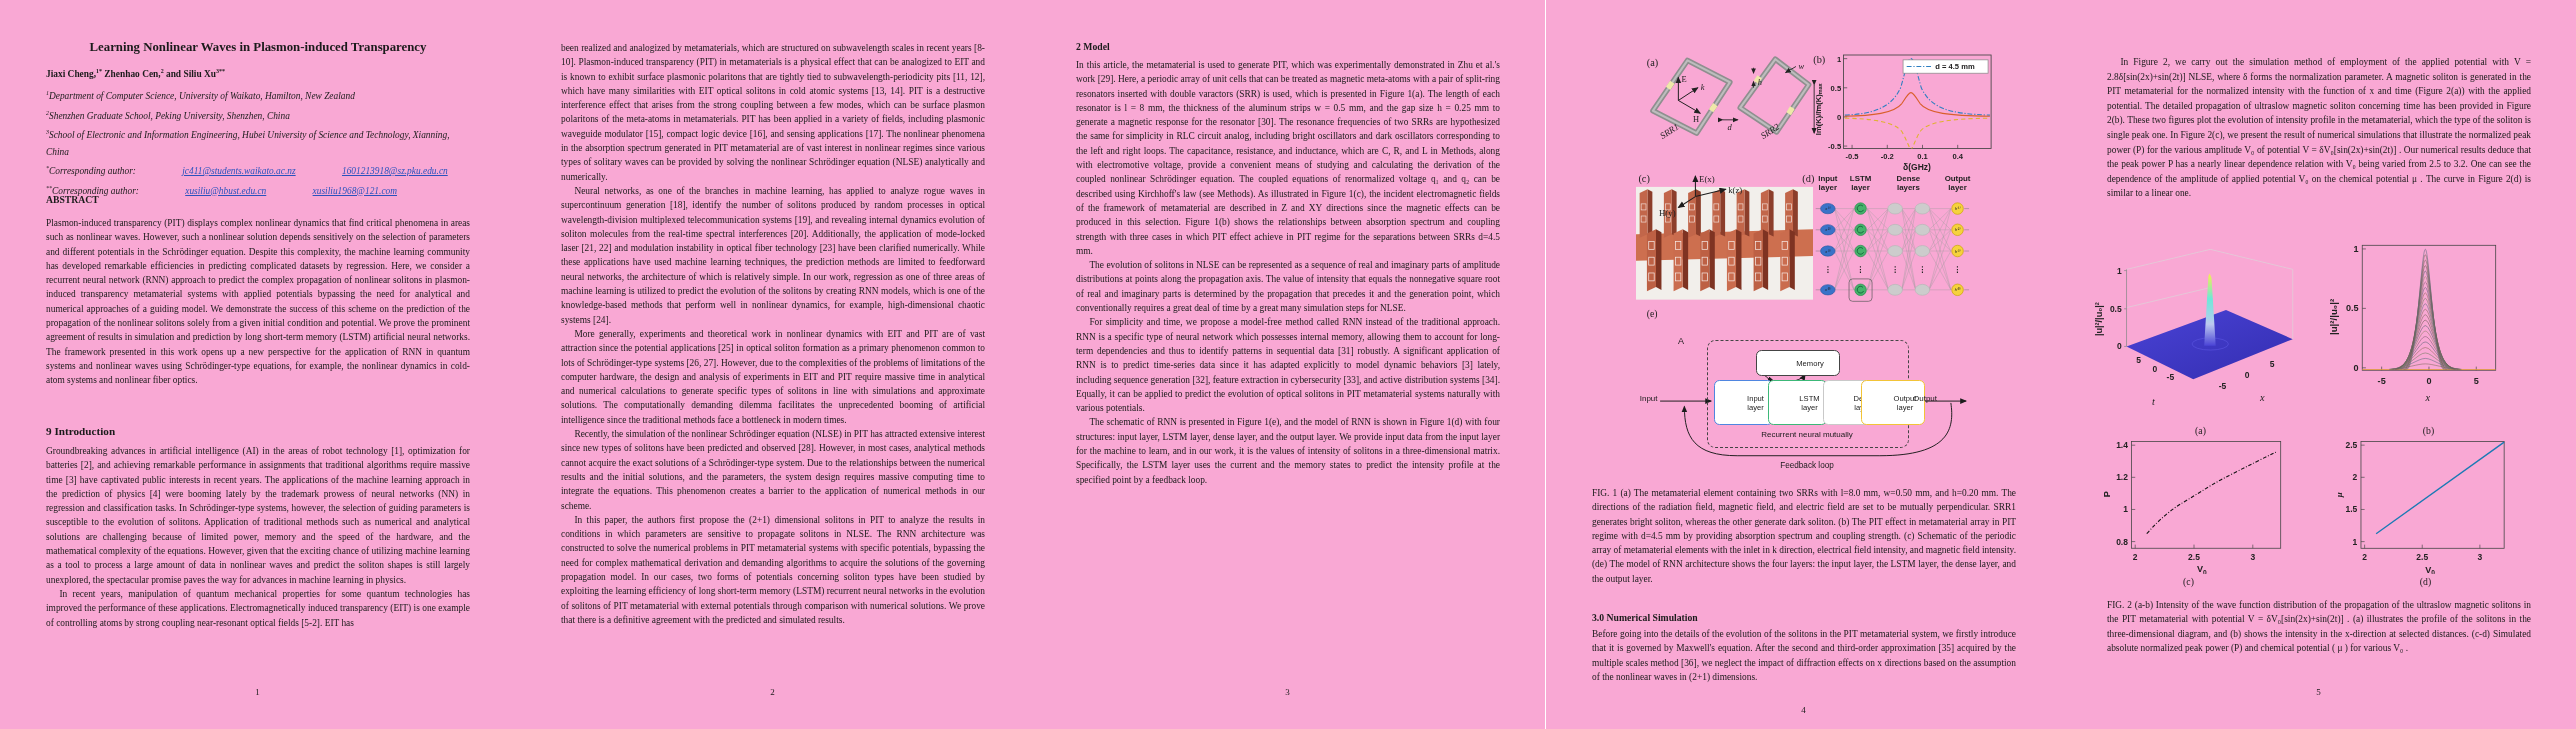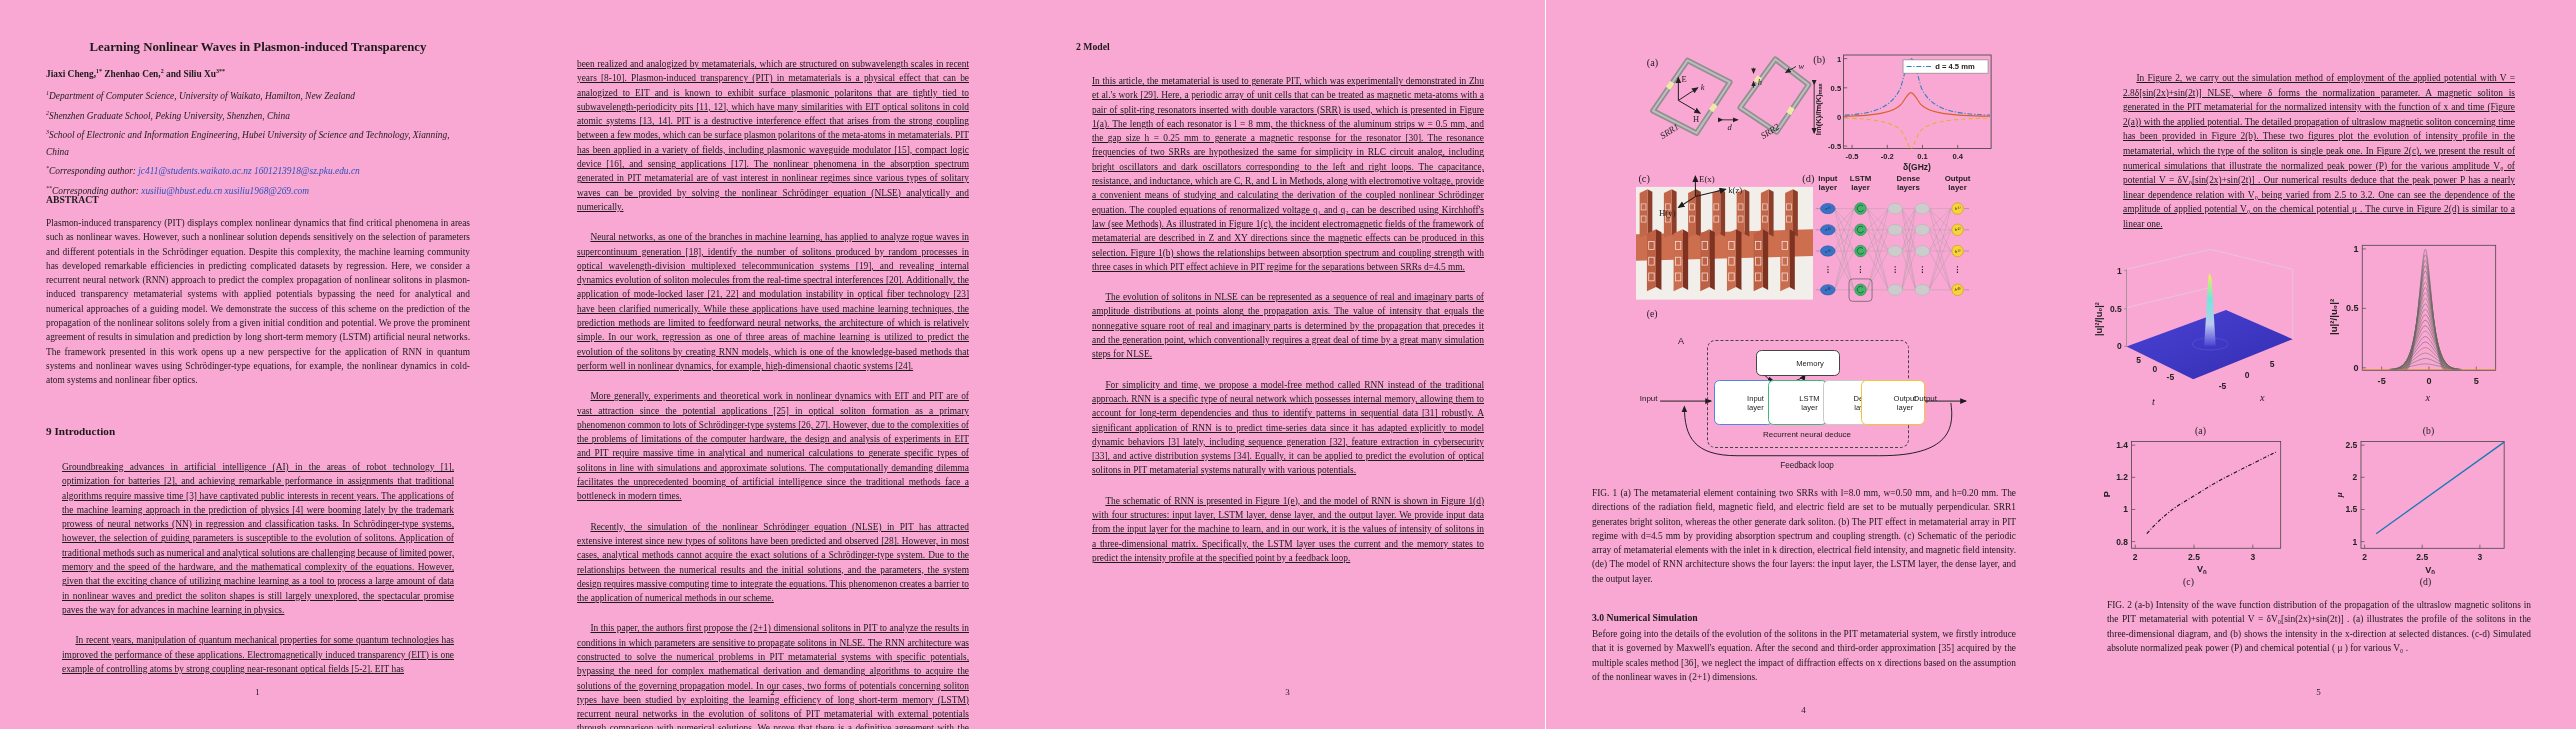--- a/index.html
+++ b/index.html
@@ -5,26 +5,26 @@
   html,body{margin:0;padding:0;background:#dcdcdc;}
   .canvas{position:relative;width:2576px;height:729px;background:#ffffff;overflow:hidden;
           font-family:"Liberation Serif",serif;color:#1b1b1b;}
   .page{position:absolute;top:0;width:515px;height:729px;background:#f9a8d4;overflow:hidden;}
   .abs{position:absolute;}
   .title{font-size:12.8px;font-weight:bold;text-align:center;line-height:16px;}
   .authors{font-size:9.4px;font-weight:bold;}
   .authors sup{font-size:6px;}
   .affil{font-size:9.4px;font-style:italic;line-height:16.4px;}
   .affil sup{font-size:6px;font-style:italic;}
-  .email{color:#2a52be;cursor:pointer;}
+  .email{color:#2a52be;text-decoration:underline;cursor:pointer;margin-left:44px;}
   .h-abs{font-size:9.7px;font-weight:bold;}
   .h-sec{font-size:11.2px;font-weight:bold;}
   .h-sub{font-size:9.7px;font-weight:bold;}
   .body-text{font-size:9.4px;line-height:14.3px;text-align:justify;width:424px;}
-  .body-text p{margin:16px;text-decoration:underline;}
+  .body-text p{margin:0;}
   .body-text p.ind{text-indent:13.4px;}
   .page-num{position:absolute;left:0;width:515px;text-align:center;font-size:9px;}
   .caption{font-size:9.4px;line-height:14.3px;text-align:justify;width:424px;}
   .figlab{font-size:9.7px;font-family:"Liberation Serif",serif;}
   .sublab{font-size:9.7px;text-align:center;}
   .fig-sans{font-family:"Liberation Sans",sans-serif;}
   .blk{position:absolute;border:1.5px solid #888;border-radius:5.5px;background:#fff;
        display:flex;align-items:center;justify-content:center;text-align:center;
        font-family:"Liberation Sans",sans-serif;font-size:7.6px;line-height:9px;color:#222;padding-left:24px;}
   .dashedbox{position:absolute;border:1px dashed #444;border-radius:8.5px;}
@@ -41,21 +41,21 @@
 
     <div class="abs authors" style="left:46px;top:68px;width:424px">
       <span><span>Jiaxi Cheng,</span><sup>1*</sup></span><span><span> Zhenhao Cen,</span><sup>2</sup></span><span><span> and Siliu Xu</span><sup>3**</sup></span>
     </div>
 
     <div class="abs affil" style="left:46px;top:85px;width:424px">
       <div><sup>1</sup><span>Department of Computer Science, University of Waikato, Hamilton, New Zealand</span></div>
       <div><sup>2</sup><span>Shenzhen Graduate School, Peking University, Shenzhen, China</span></div>
       <div><sup>3</sup><span>School of Electronic and Information Engineering, Hubei University of Science and Technology, Xianning, China</span></div>
       <div><sup>*</sup><span>Corresponding author: </span><a class="email">jc411@students.waikato.ac.nz</a> <a class="email">1601213918@sz.pku.edu.cn</a></div>
-      <div><sup>**</sup><span>Corresponding author: </span><a class="email">xusiliu@hbust.edu.cn</a> <a class="email">xusiliu1968@269.com</a></div>
+      <div><sup>**</sup><span>Corresponding author: </span><a class="email">xusiliu@hbust.edu.cn</a> <a class="email">xusiliu1968@121.com</a></div>
     </div>
 
     <div class="abs h-abs" style="left:46px;top:194px">ABSTRACT</div>
     <div class="abs body-text" style="left:46px;top:216px">Plasmon-induced transparency (PIT) displays complex nonlinear dynamics that find critical phenomena in areas such as nonlinear waves. However, such a nonlinear solution depends sensitively on the selection of parameters and different potentials in the Schrödinger equation. Despite this complexity, the machine learning community has developed remarkable efficiencies in predicting complicated datasets by regression. Here, we consider a recurrent neural network (RNN) approach to predict the complex propagation of nonlinear solitons in plasmon-induced transparency metamaterial systems with applied potentials bypassing the need for analytical and numerical approaches of a guiding model. We demonstrate the success of this scheme on the prediction of the propagation of the nonlinear solitons solely from a given initial condition and potential. We prove the prominent agreement of results in simulation and prediction by long short-term memory (LSTM) artificial neural networks. The framework presented in this work opens up a new perspective for the application of RNN in quantum systems and nonlinear waves using Schrödinger-type equations, for example, the nonlinear dynamics in cold-atom systems and nonlinear fiber optics.</div>
 
     <div class="abs h-sec" style="left:46px;top:425px">9  Introduction</div>
     <div class="abs body-text" style="left:46px;top:444px">
       <p>Groundbreaking advances in artificial intelligence (AI) in the areas of robot technology [1], optimization for batteries [2], and achieving remarkable performance in assignments that traditional algorithms require massive time [3] have captivated public interests in recent years. The applications of the machine learning approach in the prediction of physics [4] were booming lately by the trademark prowess of neural networks (NN) in regression and classification tasks. In Schrödinger-type systems, however, the selection of guiding parameters is susceptible to the evolution of solitons. Application of traditional methods such as numerical and analytical solutions are challenging because of limited power, memory and the speed of the hardware, and the mathematical complexity of the equations. However, given that the exciting chance of utilizing machine learning as a tool to process a large amount of data in nonlinear waves and predict the soliton shapes is still largely unexplored, the spectacular promise paves the way for advances in machine learning in physics.</p>
       <p class="ind">In recent years, manipulation of quantum mechanical properties for some quantum technologies has improved the performance of these applications. Electromagnetically induced transparency (EIT) is one example of controlling atoms by strong coupling near-resonant optical fields [5-2]. EIT has</p>
     </div>
@@ -396,21 +396,21 @@
       <div class="abs figlab" style="left:9.7px;top:1.2px">(e)</div>
       <div class="abs fig-sans" style="left:41px;top:29px;font-size:9px">A</div>
       <div class="dashedbox" style="left:70px;top:33px;width:200px;height:106px"></div>
       <div class="blk" style="left:119px;top:43px;width:58px;height:24px;border-color:#444;">Memory</div>
       <div class="blk" style="left:77px;top:73px;width:33px;height:43px;border-color:#4f86e0;">Input layer</div>
       <div class="blk" style="left:131px;top:73px;width:33px;height:43px;border-color:#3cb878;">LSTM layer</div>
       <div class="blk" style="left:186px;top:73px;width:33px;height:43px;border-color:#c9c9c9;">Dense layers</div>
       <div class="blk" style="left:224px;top:73px;width:38px;height:43px;border-color:#f2c437;">Output layer</div>
       <div class="abs fig-sans" style="left:-8.5px;top:87px;width:29px;font-size:8px;text-align:right">Input</div>
       <div class="abs fig-sans" style="left:276px;top:87px;font-size:8px">Output</div>
-      <div class="abs fig-sans" style="left:70px;top:123px;width:200px;text-align:center;font-size:8px">Recurrent neural deduce</div>
+      <div class="abs fig-sans" style="left:70px;top:123px;width:200px;text-align:center;font-size:8px">Recurrent neural mutually</div>
       <div class="abs fig-sans" style="left:91px;top:154px;width:158px;text-align:center;font-size:8.2px">Feedback loop</div>
     </div>
 
     <div class="abs caption" style="left:46px;top:486px">FIG. 1 (a) The metamaterial element containing two SRRs with l=8.0 mm, w=0.50 mm, and h=0.20 mm. The directions of the radiation field, magnetic field, and electric field are set to be mutually perpendicular. SRR1 generates bright soliton, whereas the other generate dark soliton. (b) The PIT effect in metamaterial array in PIT regime with d=4.5 mm by providing absorption spectrum and coupling strength. (c) Schematic of the periodic array of metamaterial elements with the inlet in k direction, electrical field intensity, and magnetic field intensity. (de) The model of RNN architecture shows the four layers: the input layer, the LSTM layer, the dense layer, and the output layer.</div>
 
     <div class="abs h-sub" style="left:46px;top:612px">3.0 Numerical Simulation</div>
     <div class="abs body-text" style="left:46px;top:627px">Before going into the details of the evolution of the solitons in the PIT metamaterial system, we firstly introduce that it is governed by Maxwell's equation. After the second and third-order approximation [35] acquired by the multiple scales method [36], we neglect the impact of diffraction effects on x directions based on the assumption of the nonlinear waves in (2+1) dimensions.</div>
 
     <div class="page-num" style="top:705px">4</div>
   </section>

